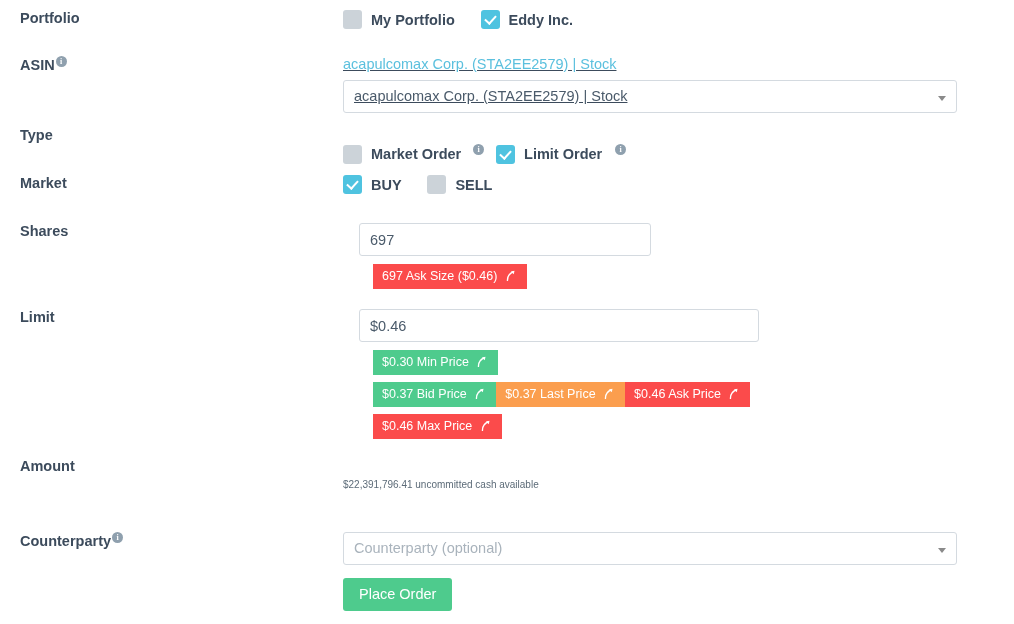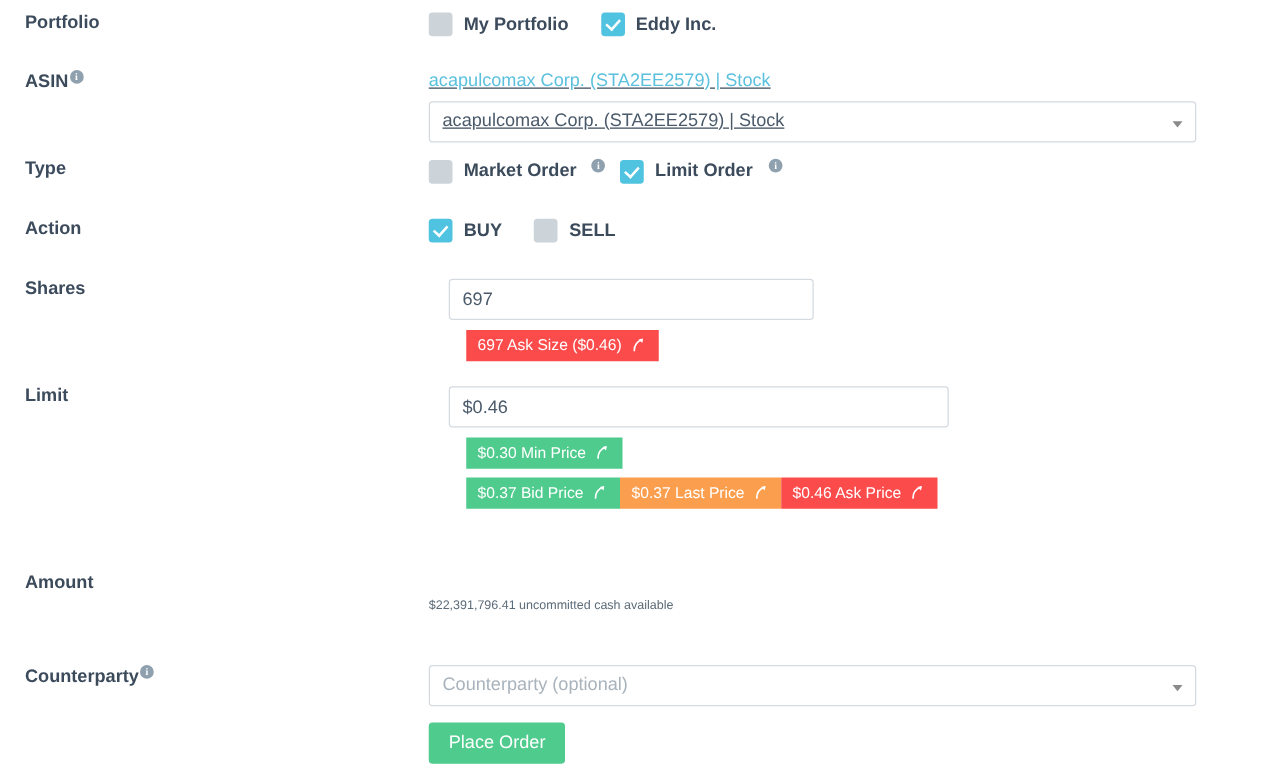--- a/index.html
+++ b/index.html
@@ -227,36 +227,36 @@
       <a class="asin-link" href="#">acapulcomax Corp. (STA2EE2579) | Stock</a>
       <div class="select" style="margin-top:8px;">
         <span>acapulcomax Corp. (STA2EE2579) | Stock</span>
         <span class="caret"></span>
       </div>
     </div>
   </div>
 
   <div class="row" style="top:127px;">
     <div class="label">Type</div>
-    <div class="field" style="top:0;">
+    <div class="field" style="top:17px;">
       <span class="cbwrap">
         <span class="cbox"></span>
         <span class="cblabel">Market Order</span>
       </span>
       <i class="info-icon standalone" style="margin:0 8px 0 8px;vertical-align:6px;">i</i>
       <span class="cbwrap">
         <span class="cbox on"></span>
         <span class="cblabel">Limit Order</span>
       </span>
       <i class="info-icon standalone" style="margin:0 0 0 9px;vertical-align:6px;">i</i>
     </div>
   </div>
 
   <div class="row" style="top:175px;">
-    <div class="label">Action</div>
+    <div class="label">Market</div>
     <div class="field" style="top:0;">
       <span class="cbwrap">
         <span class="cbox on"></span>
         <span class="cblabel">BUY</span>
       </span>
       <span style="display:inline-block;width:18px;"></span>
       <span class="cbwrap">
         <span class="cbox"></span>
         <span class="cblabel">SELL</span>
       </span>
@@ -309,20 +309,29 @@
           </svg>
         </span><span class="badge red">
           <span>$0.46 Ask Price</span>
           <svg class="arrow" viewBox="0 0 16 16">
             <path d="M3 14 C3 9, 6 5, 10.5 3.4" stroke="#ffffff" stroke-width="1.7" fill="none" stroke-linecap="round"></path>
             <path d="M7.2 3.1 L11.6 2.2 L10.9 6.6 Z" fill="#ffffff"></path>
           </svg>
         </span>
       </div>
 
+      <div class="badge-line" style="margin-top:7px;">
+        <span class="badge red">
+          <span>$0.46 Max Price</span>
+          <svg class="arrow" viewBox="0 0 16 16">
+            <path d="M3 14 C3 9, 6 5, 10.5 3.4" stroke="#ffffff" stroke-width="1.7" fill="none" stroke-linecap="round"></path>
+            <path d="M7.2 3.1 L11.6 2.2 L10.9 6.6 Z" fill="#ffffff"></path>
+          </svg>
+        </span>
+      </div>
     </div>
   </div>
 
   <div class="row" style="top:458px;">
     <div class="label">Amount</div>
     <div class="field" style="top:0;">
       <div class="helper" style="margin-top:21px;">$22,391,796.41 uncommitted cash available</div>
     </div>
   </div>
 

